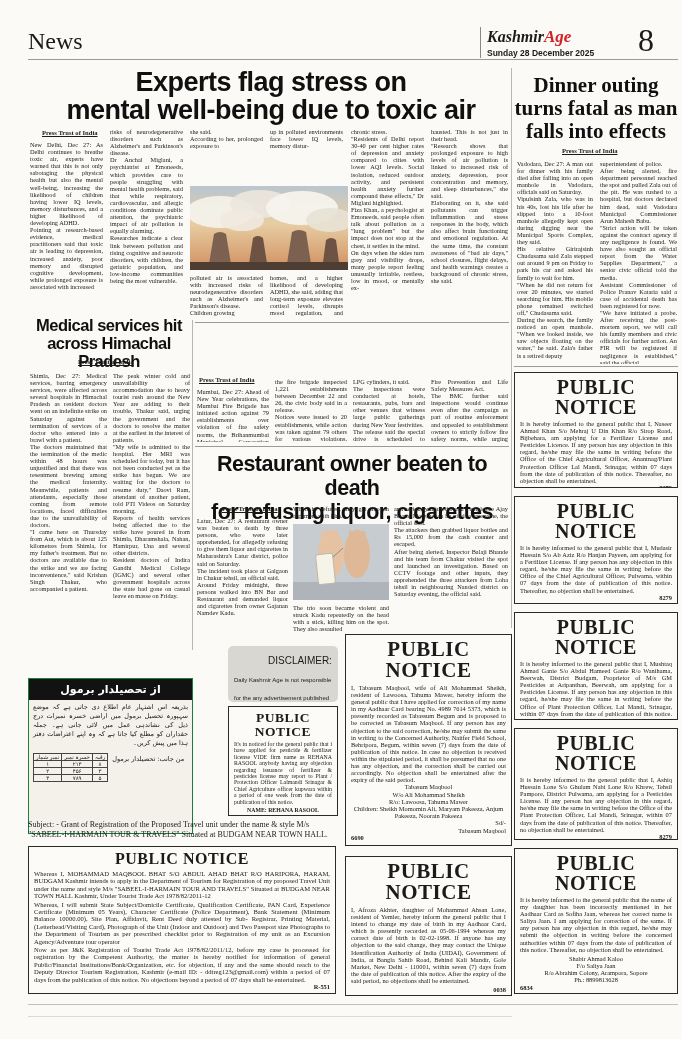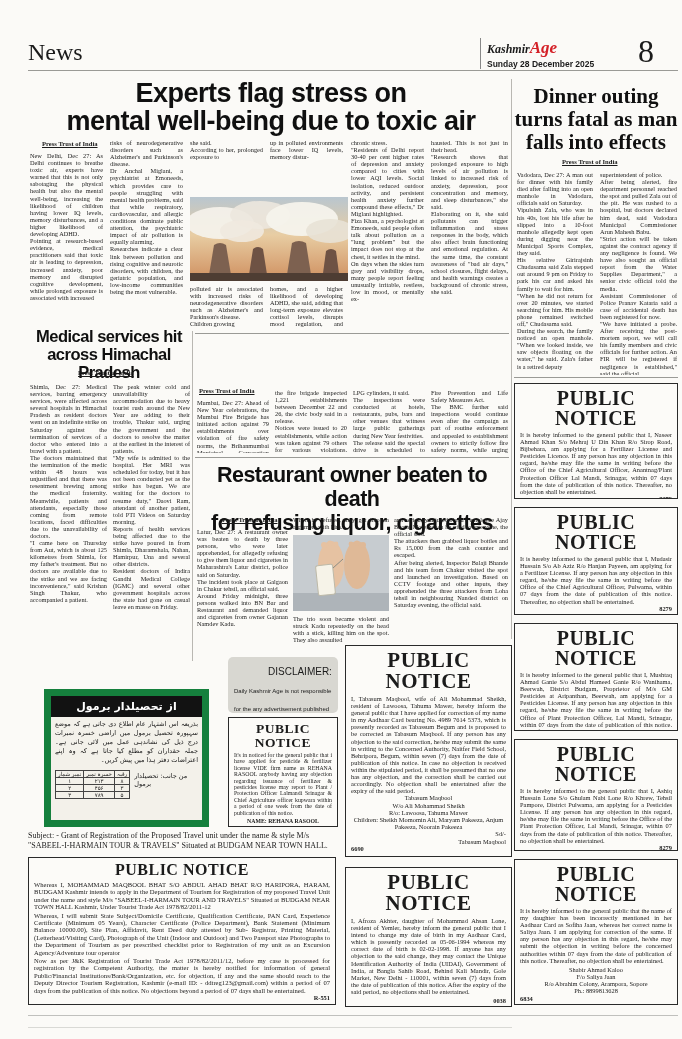--- a/index.html
+++ b/index.html
@@ -1,19 +1,19 @@
 <!DOCTYPE html>
 <html><head>
 <meta charset="utf-8">
 <style>
   html,body{margin:0;padding:0;}
   body{background:#e9e7e2;}
   #page{position:relative;width:682px;height:1039px;background:#fbfaf7;margin:0 auto;
         font-family:"Liberation Serif","DejaVu Serif",serif;color:#1b1b1b;overflow:hidden;}
-  .abs{position:absolute;margin-top:11px;}
+  .abs{position:absolute;}
   .col{font-size:6.3px;line-height:7.1px;text-align:justify;white-space:pre-line;overflow:hidden;}
   .byline{font-size:6.6px;font-weight:bold;text-decoration:underline;}
   .hl-sans{font-family:"Liberation Sans","DejaVu Sans",sans-serif;font-weight:bold;color:#101010;
            text-align:center;white-space:pre-line;letter-spacing:-0.5px;}
   .hl-serif{font-weight:bold;color:#101010;text-align:center;white-space:pre-line;}
   .rule{background:#9a9a96;}
   .vrule{background:#b9b7b2;width:1px;}
   .nbox{border:1px solid #2a2a2a;background:#fcfbf8;padding:4px 5px;box-sizing:border-box;overflow:hidden;}
   .ntitle{font-weight:bold;text-align:center;letter-spacing:0.5px;line-height:1;}
   .nbody{font-size:6.4px;line-height:7.1px;text-align:justify;white-space:pre-line;margin-top:3px;}
@@ -24,21 +24,21 @@
   table.uat td{border:1px solid #444;font-size:5.5px;padding:0 2px;text-align:center;
                font-family:"DejaVu Sans",sans-serif;}
 </style>
 </head>
 <body>
 
 <div id="page">
 
   <div class="abs" style="left:28px;top:28px;font-size:24px;">News</div>
   <div class="abs" style="left:480px;top:27px;width:130px;border-left:1px solid #888;padding-left:6px;">
-    <span style="font-size:12px;font-weight:bold;font-style:italic;">Kashmir</span><span style="font-size:17px;font-weight:bold;font-style:italic;color:#d42027;">Age</span>
+    <span style="font-size:16px;font-weight:bold;font-style:italic;">Kashmir</span><span style="font-size:17px;font-weight:bold;font-style:italic;color:#d42027;">Age</span>
     <div style="font-family:'Liberation Sans',sans-serif;font-size:8.5px;font-weight:bold;margin-top:1px;">Sunday 28 December 2025</div>
   </div>
   <div class="abs" style="left:638px;top:22px;font-size:32px;">8</div>
   <div class="abs rule" style="left:28px;top:59px;width:650px;height:1px;"></div>
 
   <div class="abs vrule" style="left:511px;top:68px;height:560px;"></div>
   <div class="abs vrule" style="left:192px;top:320px;height:330px;"></div>
 
   <div class="abs hl-sans" style="left:40px;top:68px;width:462px;font-size:27px;line-height:28px;">Experts flag stress on
 mental well-being due to toxic air</div>
@@ -148,21 +148,21 @@
         <circle cx="37" cy="8" r="2.6" fill="#e6c2a2"></circle>
       <circle cx="43" cy="9" r="2.4" fill="#e6c2a2"></circle>
       <circle cx="58" cy="9" r="2.4" fill="#dfb997"></circle>
         <circle cx="64" cy="8" r="2.6" fill="#dfb997"></circle>
       <circle cx="70" cy="10" r="3" fill="#dfb997"></circle>
       <rect x="24" y="30" width="17" height="30" rx="2" fill="#f6f3e8" stroke="#bdb9a8" stroke-width="1" transform="rotate(-6 32 45)"></rect>
       <line x1="40" y1="33" x2="50" y2="24" stroke="#8d8d84" stroke-width="1"></line>
     </svg>
   </div>
 
-  <div class="abs" style="left:44px;top:678px;width:165px;height:138px;border:7px solid #15803d;background:#f3f1ea;box-sizing:border-box;overflow:hidden;">
+  <div class="abs" style="left:28px;top:678px;width:165px;height:156px;border:1px solid #15803d;background:#f3f1ea;box-sizing:border-box;overflow:hidden;">
     <div class="urdu" style="background:#121212;color:#fff;font-size:11px;font-weight:bold;text-align:center;padding:4px 2px;">از تحصیلدار برمول</div>
     <div class="urdu" style="font-size:6.5px;line-height:9px;padding:3px 4px;text-align:justify;">بذریعہ اس اشتہار عام اطلاع دی جاتی ہے کہ موضع سہپورہ تحصیل برمول میں اراضی خسرہ نمبرات درج ذیل کی نشاندہی عمل میں لائی جانی ہے۔ جملہ حقداران کو مطلع کیا جاتا ہے کہ وہ اپنے اعتراضات دفتر ہذا میں پیش کریں۔</div>
     <table class="uat" style="margin:2px 4px;float:left;">
       <tbody>
           <tr>
         <td>نمبر شمار</td>
         <td>خسرہ نمبر</td>
         <td>رقبہ</td>
       </tr>
       <tr>

